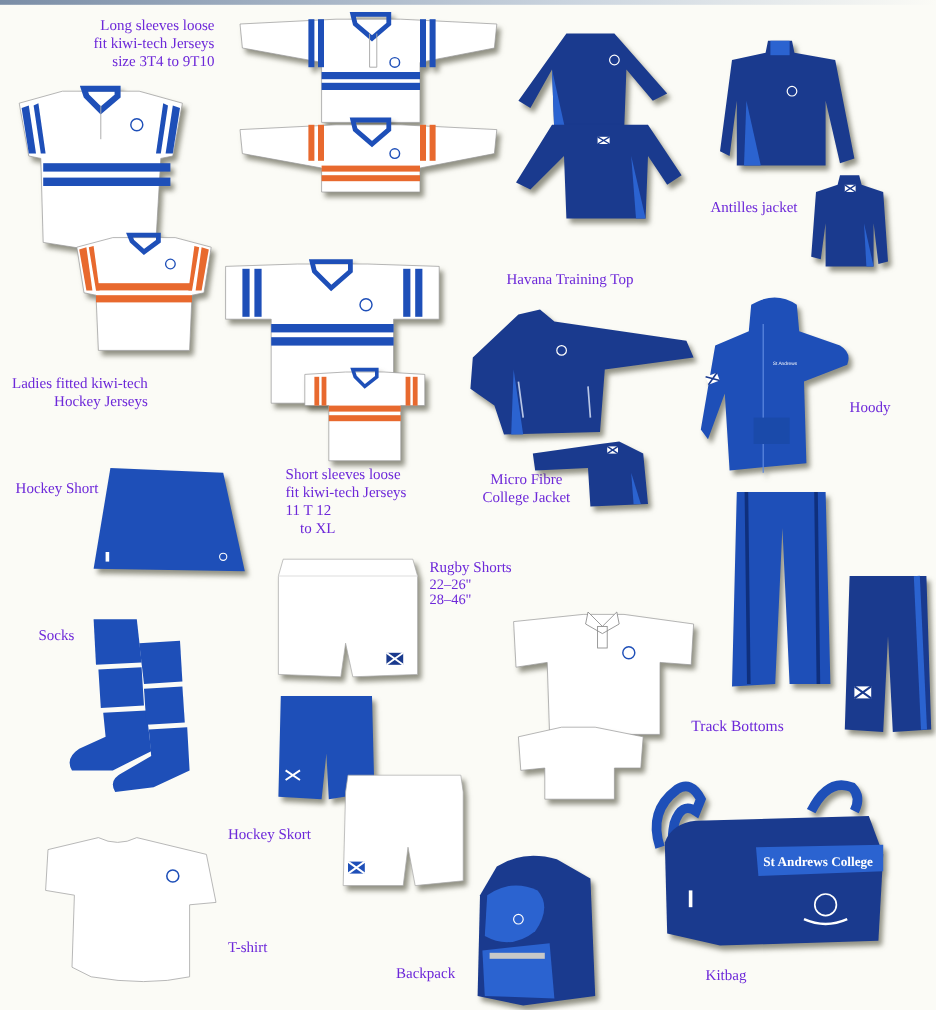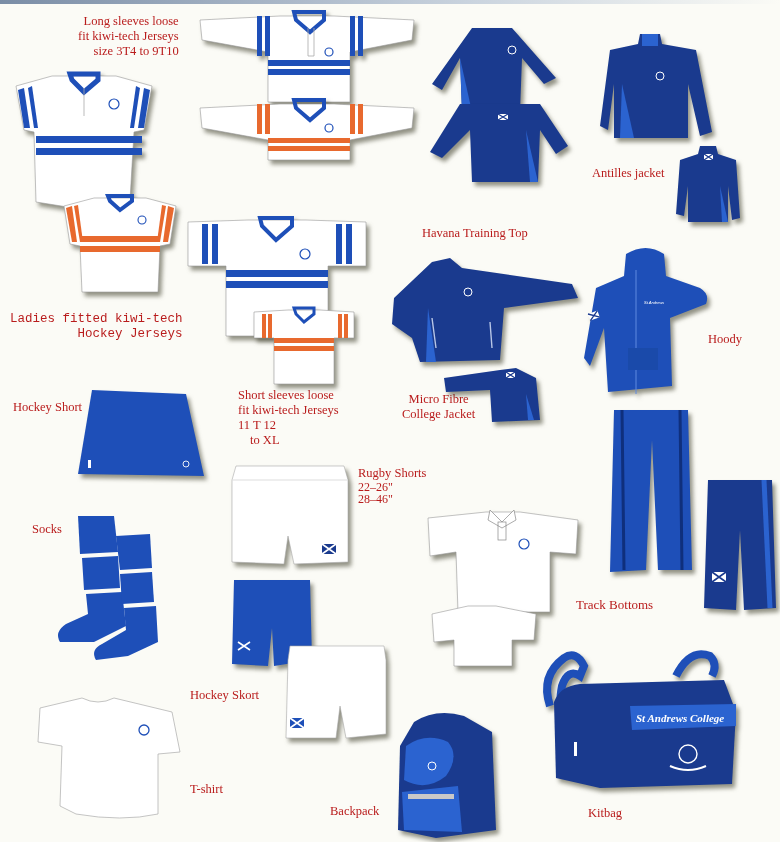--- a/index.html
+++ b/index.html
@@ -1,35 +1,35 @@
 <!DOCTYPE html>
 <html><head>
 <meta charset="utf-8">
 <style>
   html,body{margin:0;padding:0;}
   body{width:780px;height:842px;background:#fbfbf6;position:relative;overflow:hidden;font-family:"Liberation Serif","DejaVu Serif",serif;color:#3a3a3a;}
   .topbar{position:absolute;left:0;top:0;width:780px;height:4px;background:linear-gradient(90deg,#7a8da6,#c9d3de 60%,#fbfbf6);}
-  .lbl{position:absolute;font-size:12.5px;line-height:15px;color:#b91c1c;white-space:nowrap;}
+  .lbl{position:absolute;font-size:12.5px;line-height:15px;color:#6d28d9;white-space:nowrap;}
   .lbl.r{text-align:right;}
-  .item{position:absolute;font-style:italic;}
+  .item{position:absolute;}
   svg{display:block;overflow:visible;}
   .sh{filter:drop-shadow(3px 4px 2px rgba(60,60,40,.55));}
 </style>
 </head>
 <body>
 
 <div class="topbar"></div>
 
 <div class="lbl r" style="left:78px;top:14px;">
   <div>Long sleeves loose</div>
   <div>fit kiwi-tech Jerseys</div>
   <div>size 3T4  to 9T10</div>
 </div>
 
-<div class="lbl r" style="left:10px;top:312px;font-family:Liberation Mono, monospace;">
+<div class="lbl r" style="left:10px;top:312px;">
   <div>Ladies fitted kiwi-tech</div>
   <div>Hockey Jerseys</div>
 </div>
 
 <div class="lbl" style="left:238px;top:388px;">
   <div>Short sleeves loose</div>
   <div>fit kiwi-tech Jerseys</div>
   <div>11 T 12</div>
   <div style="padding-left:12px">to XL</div>
 </div>

